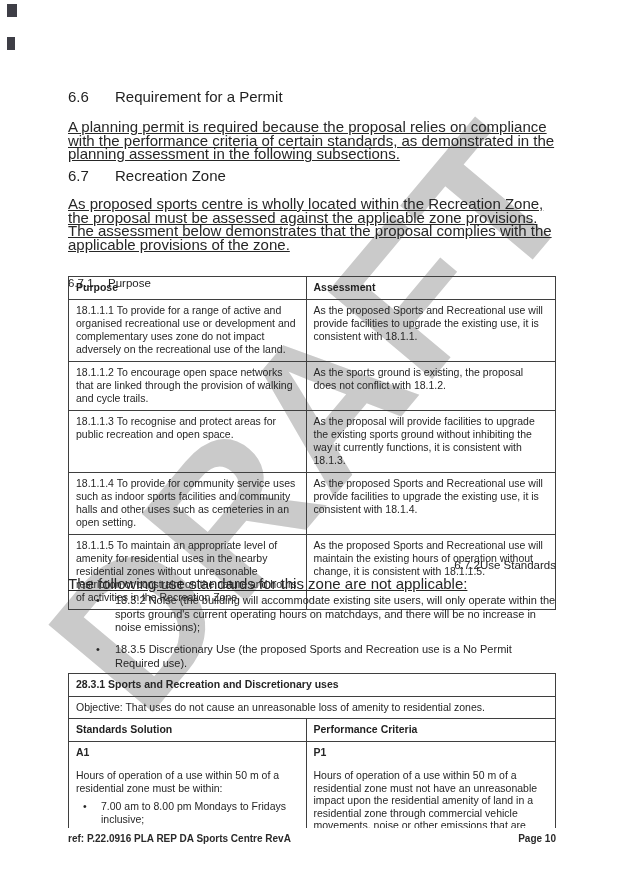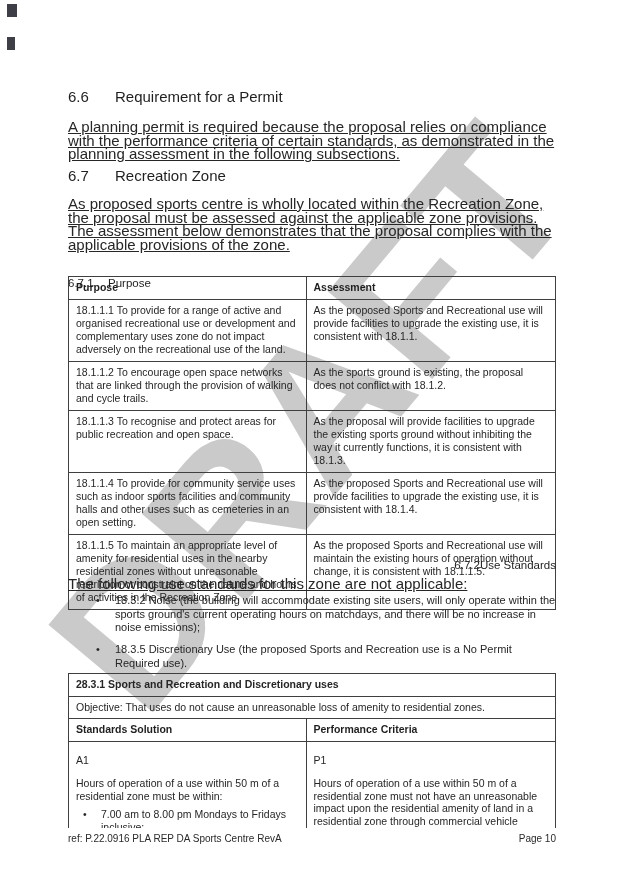--- a/index.html
+++ b/index.html
@@ -43,39 +43,39 @@
   th{font-weight:bold;color:#1f1f1f;}
   .t1{left:68px;top:276px;}
   .t1 col.c1{width:238px;}
   .t1 col.c2{width:250px;}
 
   .t2wrap{left:68px;top:673px;width:490px;height:155px;overflow:hidden;}
   .t2 td,.t2 th{line-height:12.5px;}
   .t2 col.c1{width:238px;}
   .t2 col.c2{width:250px;}
   .t2 .title-cell{font-weight:bold;}
-  .cell-code{margin:8px 0 11px 0;}
+  .cell-code{margin:0 0 11px 0;font-weight:bold;}
   .cell-body{margin:0;}
 
   
   ul.std{list-style:none;margin:0;padding:0;left:68px;width:488px;}
   ul.std li{
     position:relative;padding-left:47px;margin-bottom:8.5px;
     font-size:11px;line-height:13.5px;
   }
   ul.std li::before{content:"\2022";position:absolute;left:28px;top:0;}
 
   ul.cell-list{list-style:none;margin:6px 0 0 0;padding:0;}
   ul.cell-list li{position:relative;padding-left:25px;line-height:12.5px;}
   ul.cell-list li::before{content:"\2022";position:absolute;left:7px;top:0;}
 
   
   .footer{
     left:68px;top:833px;width:488px;display:flex;justify-content:space-between;
-    font-size:10px;color:#2a2a2a;
+    font-size:10px;color:#2a2a2a;font-weight:bold;
   }
 </style>
 </head>
 <body>
 
 <div class="page">
 
   <div class="watermark">DRAFT</div>
 
   <div class="scan-mark m1"></div>

